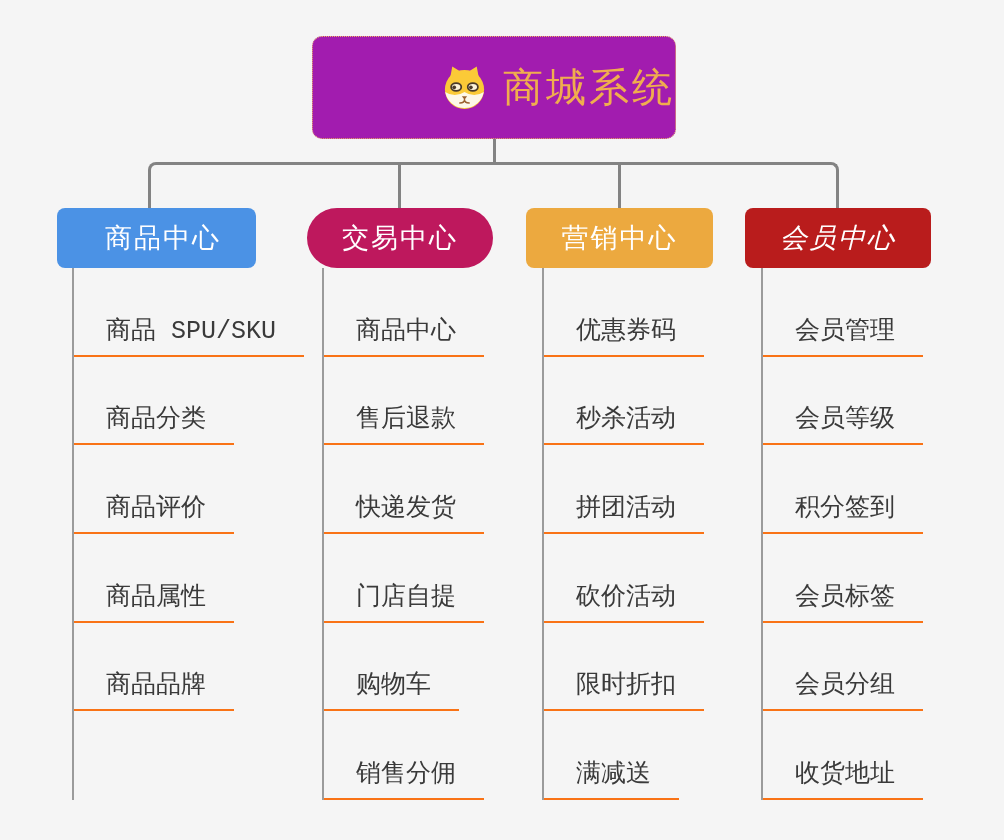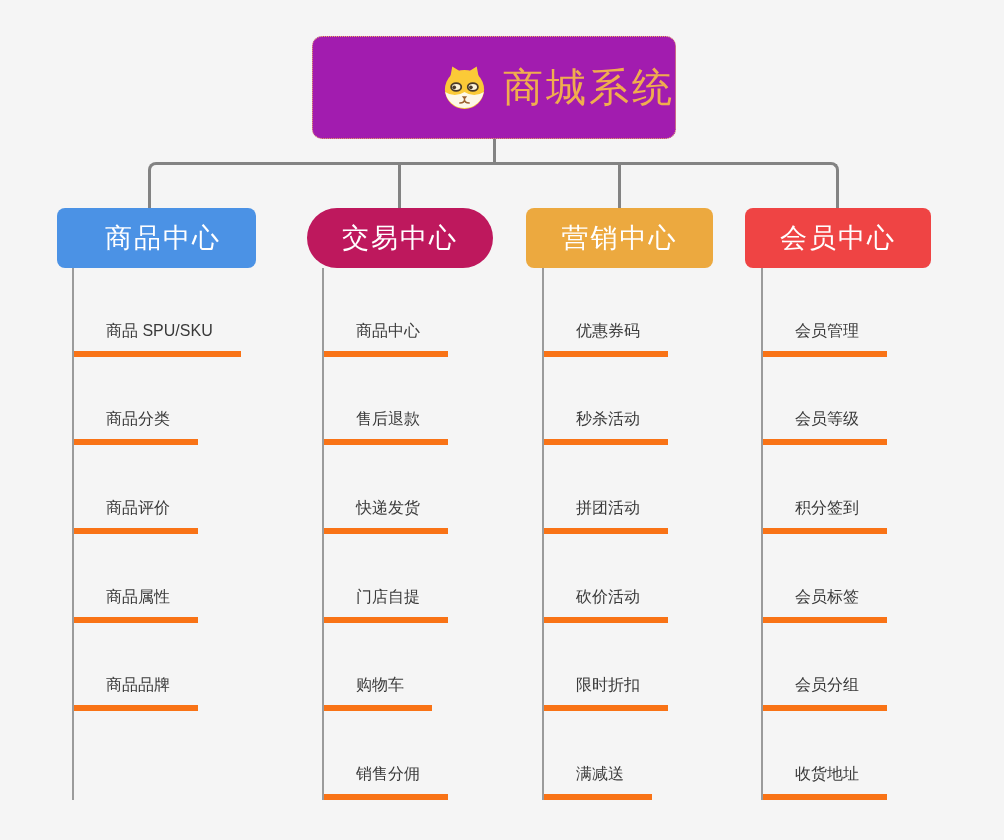--- a/index.html
+++ b/index.html
@@ -87,26 +87,27 @@
   .bc-3 { left: 542px; }
   .bc-4 { left: 761px; }
   .item-slot {
     height: calc(532px / 6);
     display: flex;
     align-items: flex-end;
   }
   .item-label {
     display: block;
     width: max-content;
-    border-bottom: 6px solid #f97316;
+    border-bottom: 2px solid #f97316;
     padding: 0 28px 9px 32px;
-    font-size: 16px;
+    font-size: 25px;
     color: #3a3a3a;
     white-space: nowrap;
     cursor: default;
+    font-family: Liberation Mono, monospace;
   }
 </style>
 </head>
 <body>
 
 <div class="canvas">
 
   <div class="conn conn-stem"></div>
   <div class="conn-bus"></div>
   <div class="conn conn-drop-2"></div>
@@ -130,21 +131,21 @@
 
   <div class="branch-header bh-1" style="background-color: rgb(75, 146, 229);">
     <span>商品中心</span>
   </div>
   <div class="branch-header bh-2" style="background-color: #be185d; border-radius: 30px;">
     <span>交易中心</span>
   </div>
   <div class="branch-header bh-3" style="background-color: rgb(236, 169, 63);">
     <span>营销中心</span>
   </div>
-  <div class="branch-header bh-4" style="background-color: #ef4444;">
+  <div class="branch-header bh-4" style="background-color: #b91c1c; font-style: italic;">
     <span>会员中心</span>
   </div>
 
   <div class="branch-column bc-1">
     <div class="item-slot">
         <span class="item-label">商品 SPU/SKU</span>
       </div>
     <div class="item-slot">
         <span class="item-label">商品分类</span>
       </div>

